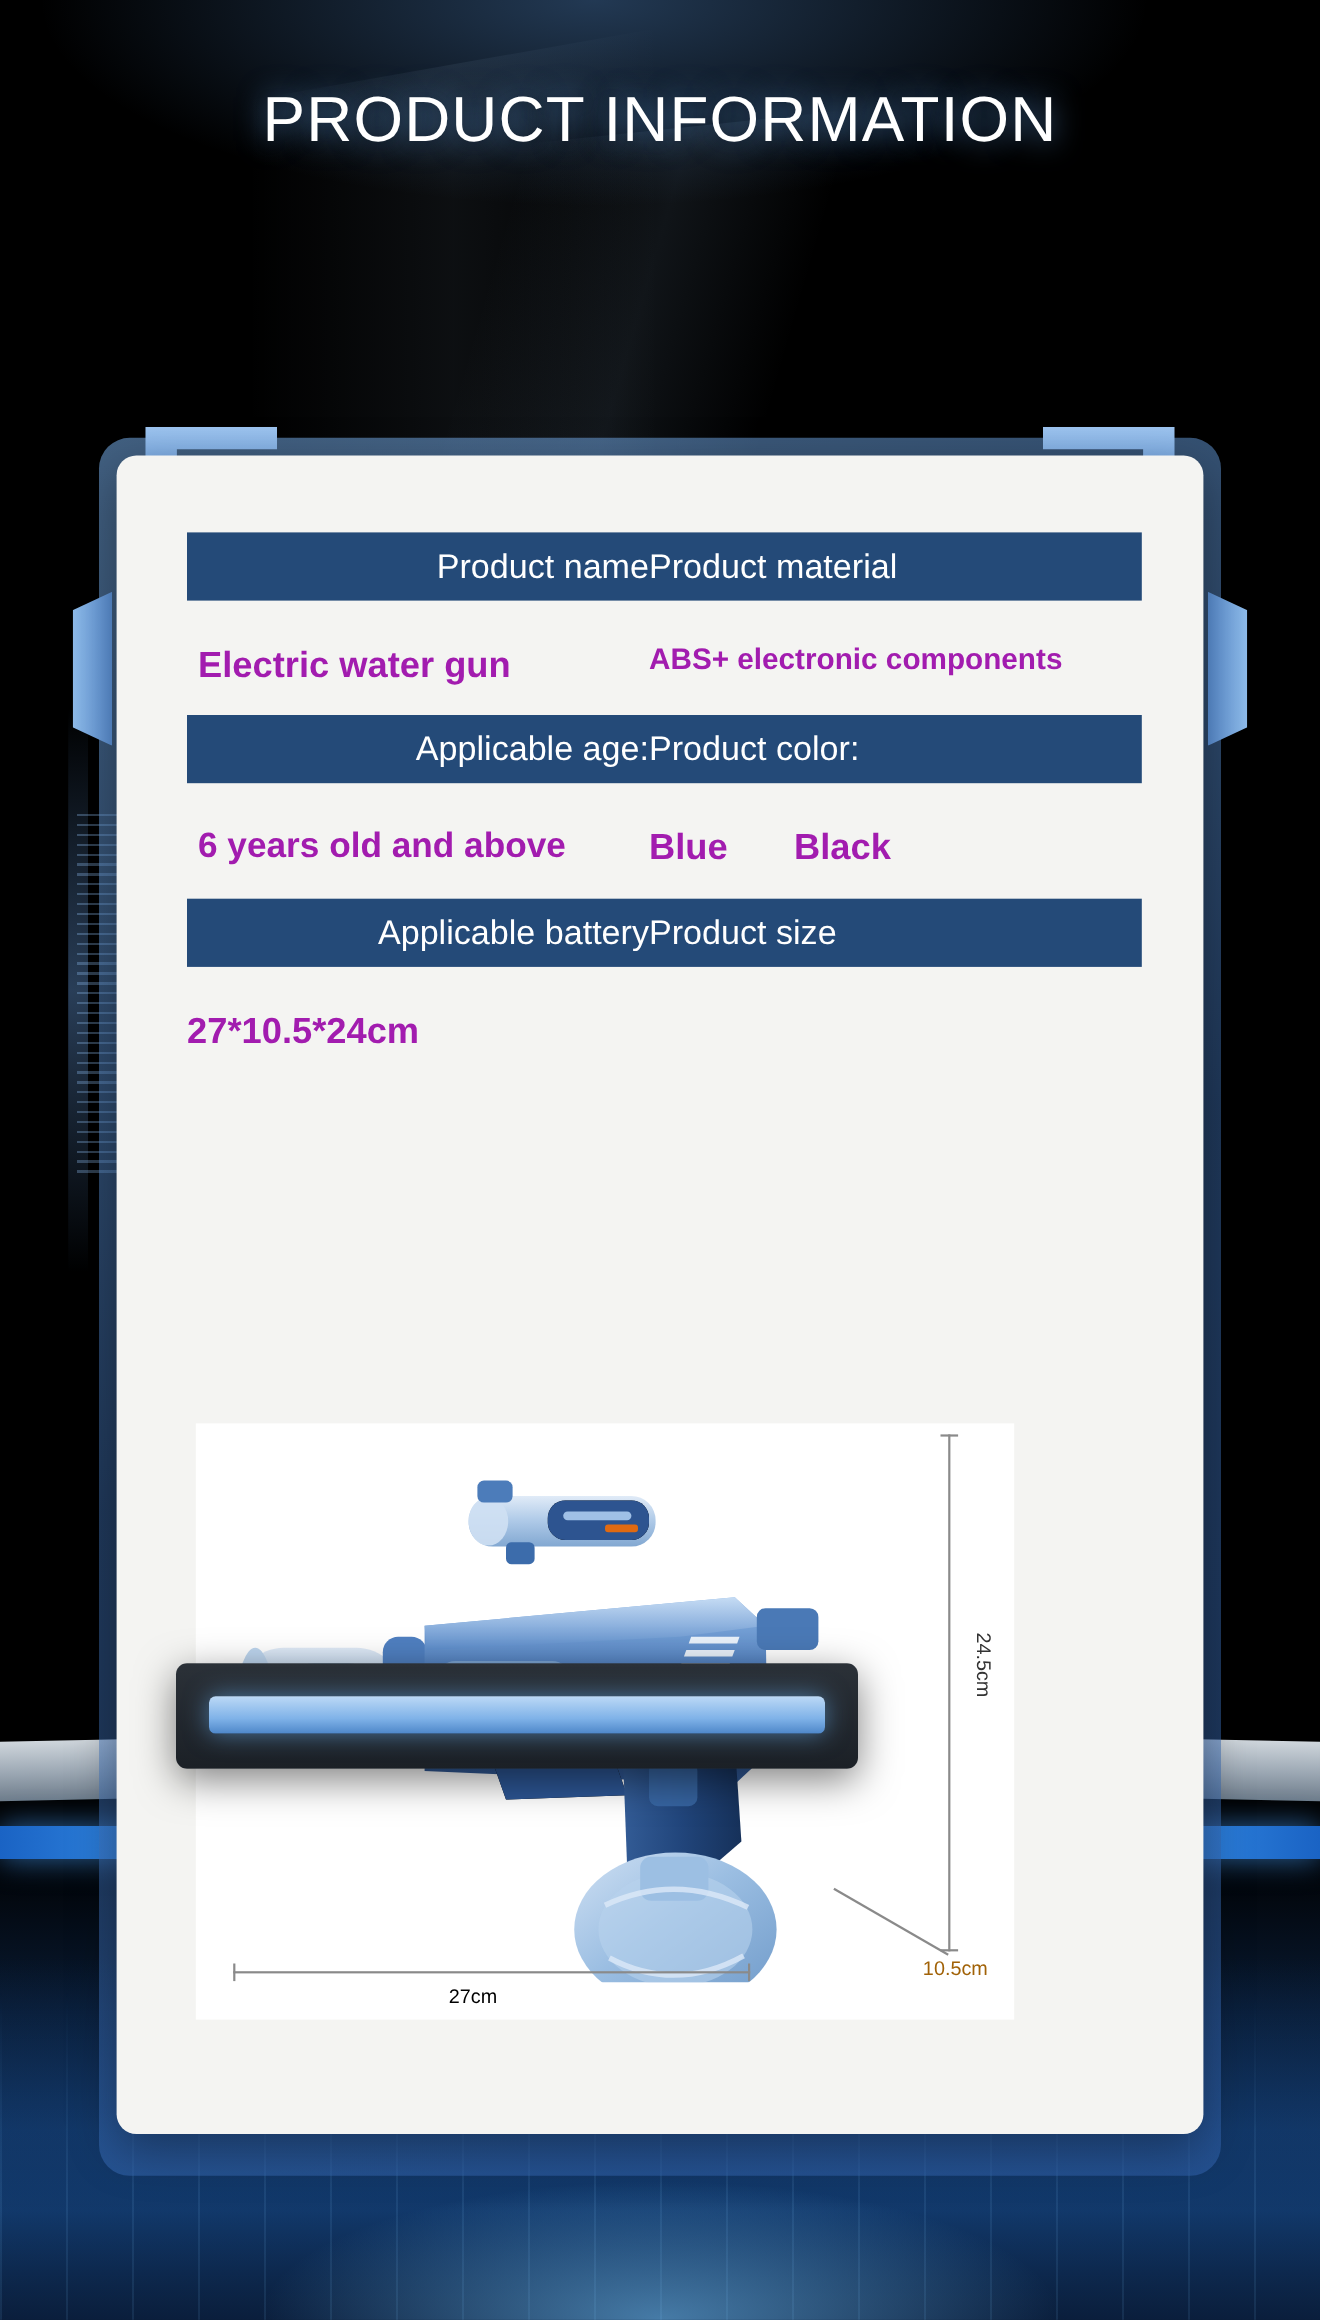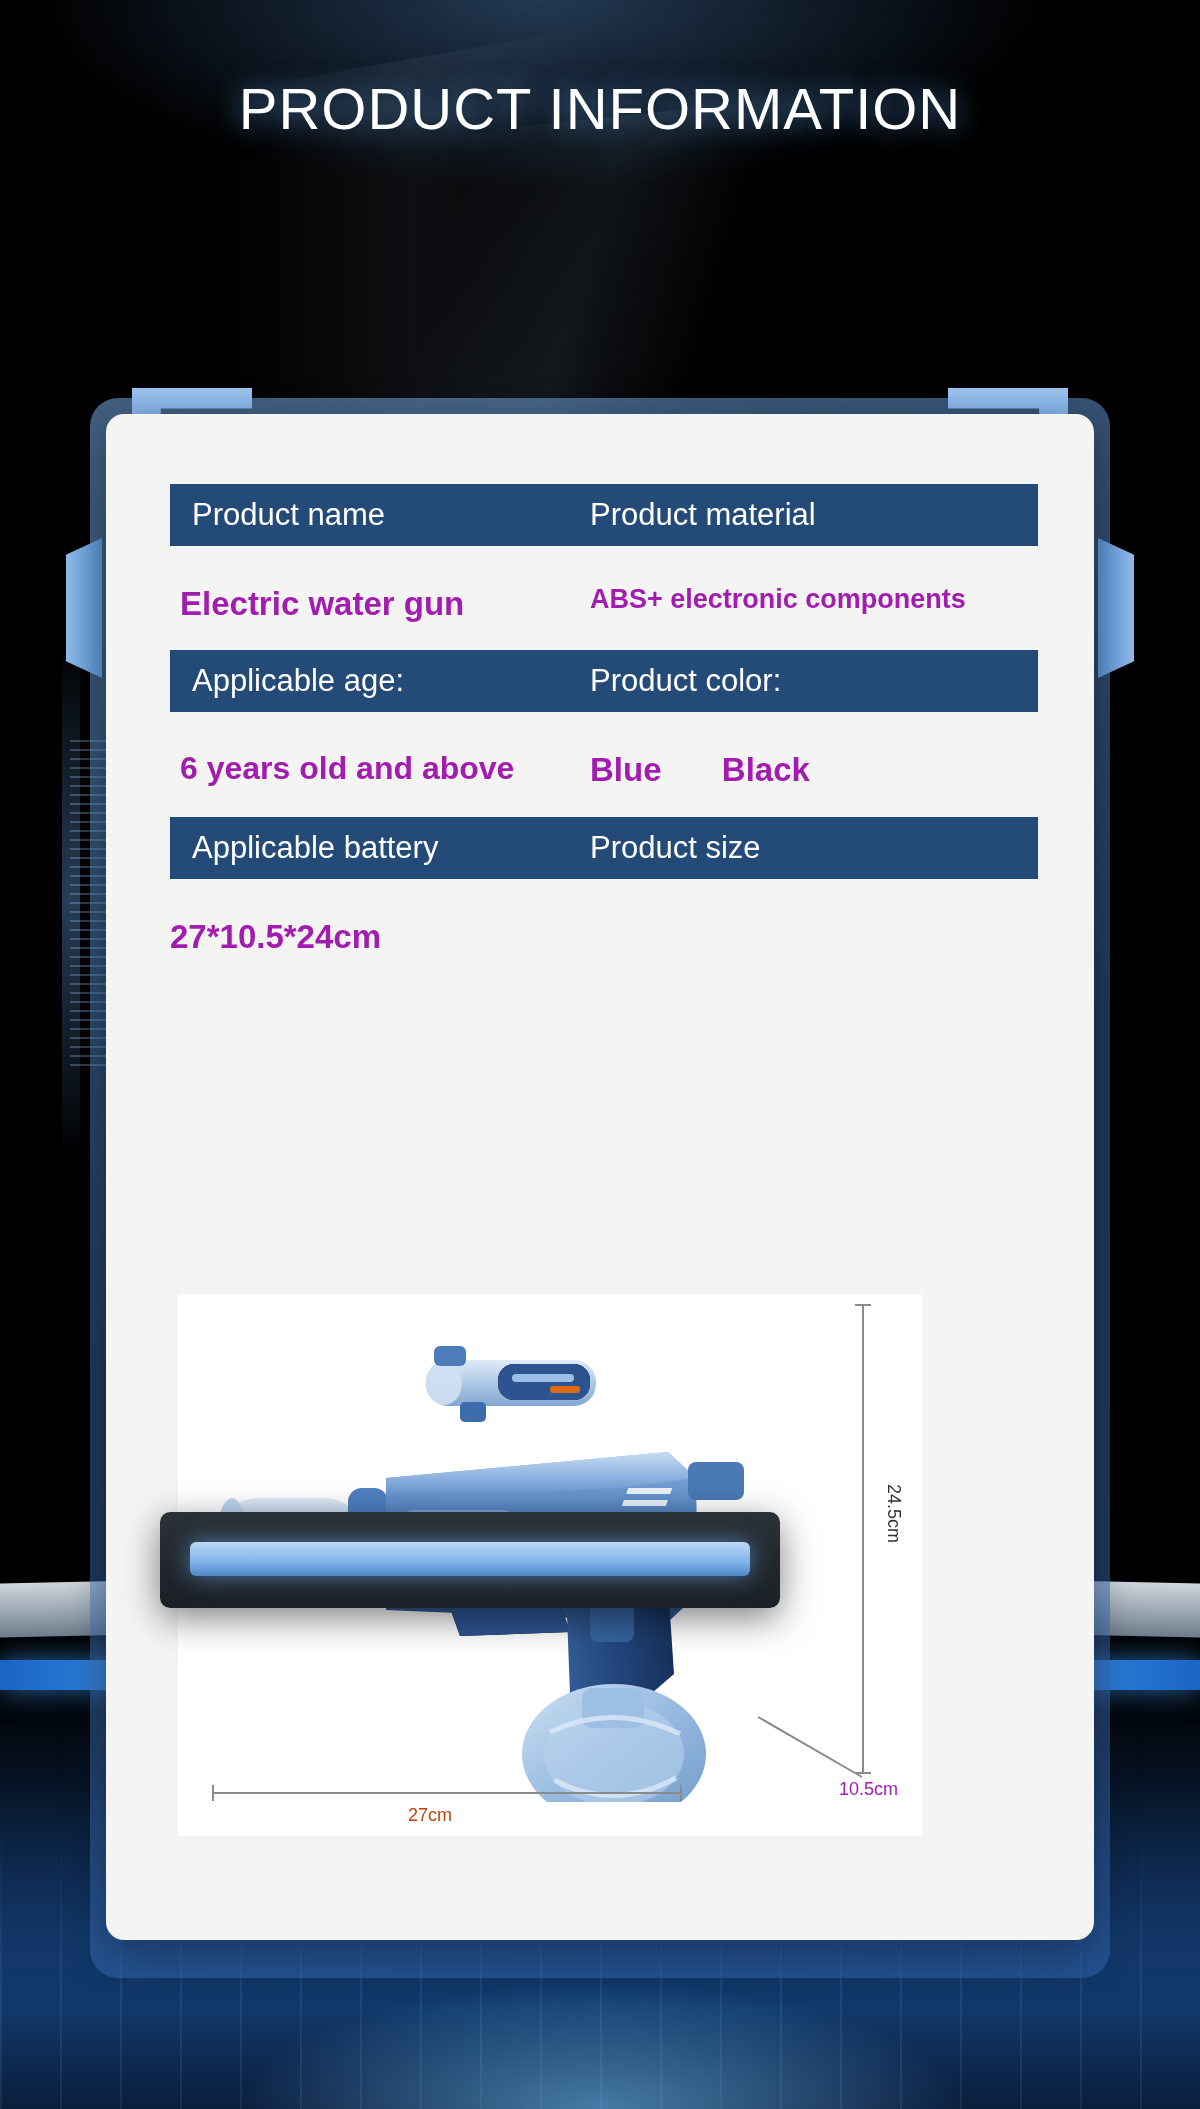--- a/index.html
+++ b/index.html
@@ -172,21 +172,21 @@
     width: 868px;
   }
   .spec-head {
     height: 62px;
     background: #244a78;
     display: flex;
     align-items: center;
     color: #ffffff;
     font-size: 31px;
   }
-  .spec-head .c1 { width: 420px; padding-left: 22px; box-sizing: border-box; }
+  .spec-head .c1 { width: 420px; padding-left: 22px; box-sizing: border-box; text-align: right; }
   .spec-head .c2 { flex: 1; }
   .spec-row {
     display: flex;
     align-items: flex-start;
     color: #a21caf;
     margin: 38px 0 26px 0;
     font-weight: bold;
   }
   .spec-row .c1 { width: 420px; padding-left: 10px; box-sizing: border-box; }
   .spec-row .c2 { flex: 1; }
@@ -240,35 +240,35 @@
     top: -7px;
     width: 2px; height: 16px;
     background: #8a8a8a;
   }
   .dim-h:before { left: 0; }
   .dim-h:after { right: 0; }
   .dim-h-label {
     position: absolute;
     left: 230px; bottom: 10px;
     font-size: 18px;
-    color: #c2410c;
+    color: #000000;
   }
   .dim-d {
     position: absolute;
     right: 60px; bottom: 58px;
     width: 120px; height: 2px;
     background: #8a8a8a;
     transform: rotate(30deg);
     transform-origin: right center;
   }
   .dim-d-label {
     position: absolute;
     right: 24px; bottom: 36px;
     font-size: 18px;
-    color: #a21caf;
+    color: #a16207;
   }
   
   .stand {
     position: absolute;
     left: 160px; top: 1512px;
     width: 620px; height: 96px;
     background: linear-gradient(180deg, #2b3138 0%, #1b2026 100%);
     border-radius: 10px;
     box-shadow: 0 10px 36px rgba(0,0,0,0.5);
   }

